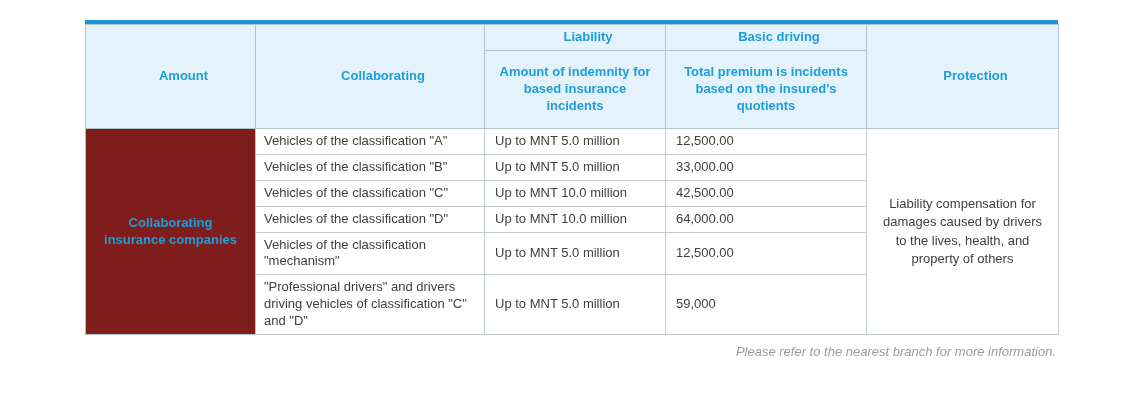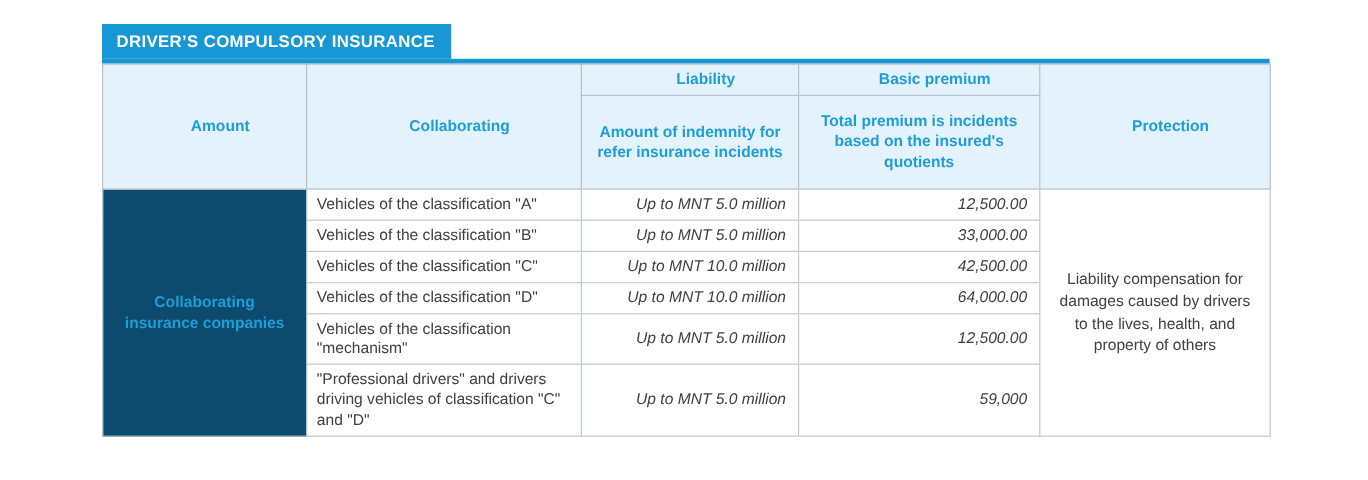--- a/index.html
+++ b/index.html
@@ -58,23 +58,23 @@
   tr.group-row th { height: 26px; font-size: 13px; padding-left: 36px; }
   tr.sub-row th   { height: 78px; font-size: 13px; }
 
   td {
     background: #ffffff;
     vertical-align: middle;
     padding: 4px 10px;
     line-height: 1.3;
   }
   td.cell-class   { text-align: left;  padding-left: 8px; }
-  td.cell-center  { text-align: right; font-style: italic; }
+  td.cell-center  { text-align: left; }
   td.cell-insurer {
-    background: #0c4a6e;
+    background: #7f1d1d;
     color: #1e9ed9;
     font-weight: bold;
     text-align: center;
     border-color: #b4c3ca;
     padding: 4px 14px;
   }
   td.cell-protect {
     text-align: center;
     padding: 4px 14px;
     line-height: 1.4;
@@ -90,42 +90,41 @@
     color: #9b9b9b;
     font-size: 13px;
     padding-right: 2px;
   }
 </style>
 </head>
 <body>
 
 <div class="wrap">
 
-  <div class="title-tab">DRIVER’S COMPULSORY INSURANCE</div>
 
   <div class="top-line"></div>
 
   <table class="ins-table">
     <colgroup>
       <col class="c-insurer">
         <col class="c-class">
         <col class="c-liability">
         <col class="c-premium">
         <col class="c-protect">
     </colgroup>
     <thead>
       <tr class="group-row">
         <th rowspan="2">Amount</th>
         <th rowspan="2">Collaborating</th>
         <th>Liability</th>
-        <th>Basic premium</th>
+        <th>Basic driving</th>
         <th rowspan="2">Protection</th>
       </tr>
       <tr class="sub-row">
-        <th>Amount of indemnity for refer insurance incidents</th>
+        <th>Amount of indemnity for based insurance incidents</th>
         <th>Total premium is incidents based on the insured's quotients</th>
       </tr>
     </thead>
     <tbody>
       <tr class="r-small">
         <td rowspan="6" class="cell-insurer">Collaborating insurance companies</td>
         <td class="cell-class">Vehicles of the classification "A"</td>
         <td class="cell-center">Up to MNT 5.0 million</td>
         <td class="cell-center">12,500.00</td>
         <td rowspan="6" class="cell-protect">Liability compensation for damages caused by drivers to the lives, health, and property of others</td>
@@ -151,14 +150,15 @@
         <td class="cell-center">12,500.00</td>
       </tr>
       <tr class="r-tall">
         <td class="cell-class">"Professional drivers" and drivers driving vehicles of classification "C" and "D"</td>
         <td class="cell-center">Up to MNT 5.0 million</td>
         <td class="cell-center">59,000</td>
       </tr>
     </tbody>
   </table>
 
+  <div class="footer-note">Please refer to the nearest branch for more information.</div>
 
 </div>
 
 </body></html>

